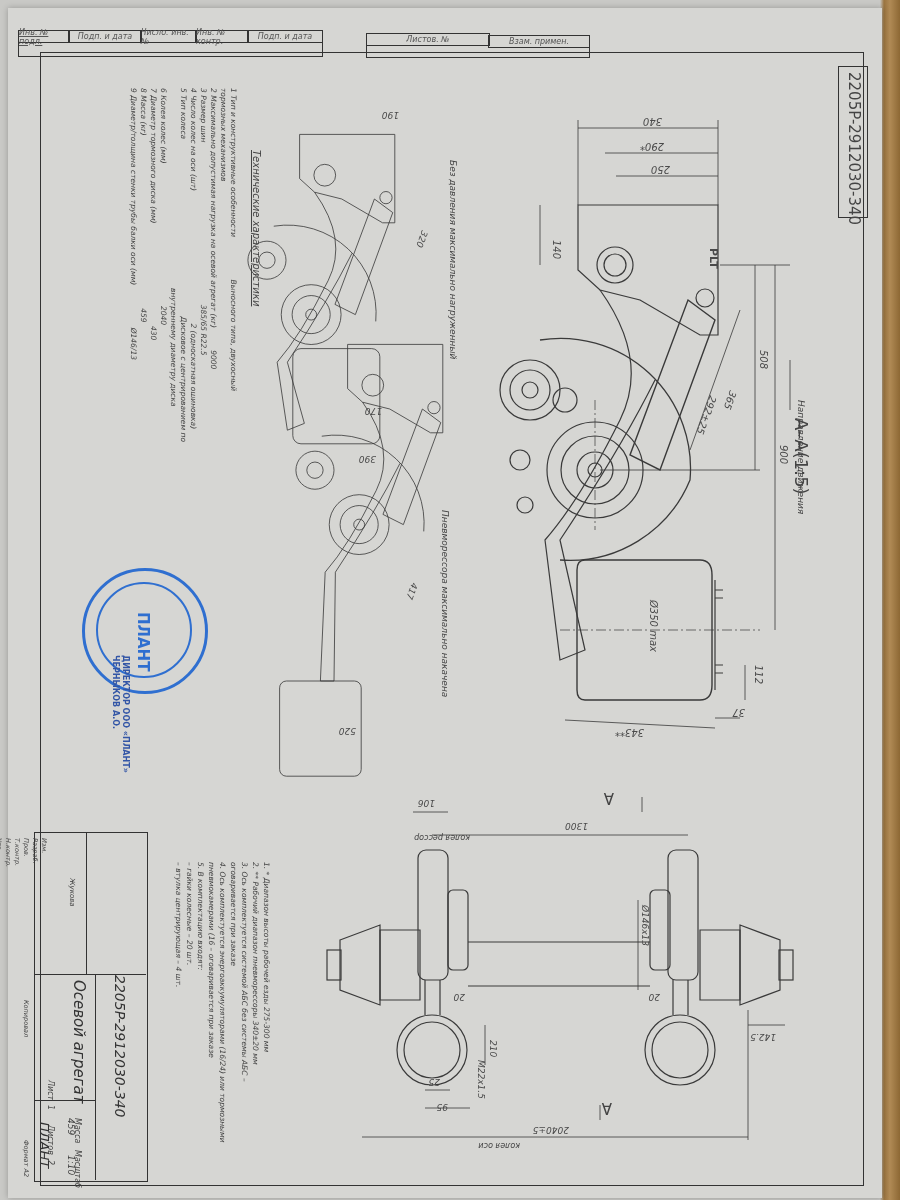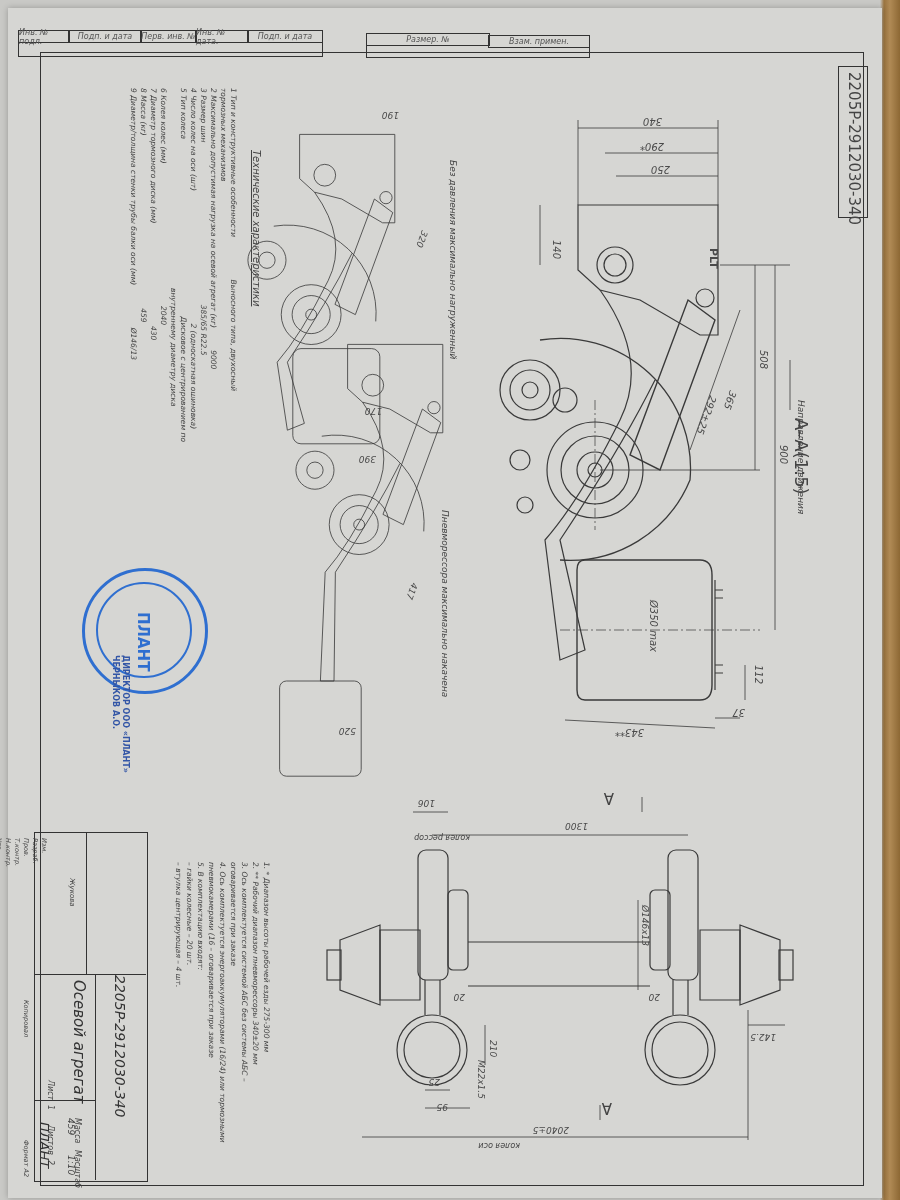--- a/index.html
+++ b/index.html
@@ -16,27 +16,27 @@
   .stamp{position:absolute;left:82px;top:568px;width:120px;height:120px;border-radius:50%;border:3px solid #2f6fd0;}
   .stamp-inner{position:absolute;left:96px;top:582px;width:92px;height:92px;border-radius:50%;border:2px solid #2f6fd0;}
 </style>
 </head>
 <body>
 
 <div class="wood"></div>
 <div class="sheet"></div>
 
 <div>
-  <div class="cell" style="left:18px;top:30px;width:50px;height:11px;">Инв. № подл.</div>
+  <div class="cell" style="left:18px;top:30px;width:50px;height:11px;text-decoration:underline;">Инв. № подл.</div>
   <div class="cell" style="left:68px;top:30px;width:72px;height:11px;">Подп. и дата</div>
-  <div class="cell" style="left:140px;top:30px;width:55px;height:11px;">Перв. инв. №</div>
-  <div class="cell" style="left:195px;top:30px;width:52px;height:11px;">Инв. № дата.</div>
+  <div class="cell" style="left:140px;top:30px;width:55px;height:11px;">Число. инв. №</div>
+  <div class="cell" style="left:195px;top:30px;width:52px;height:11px;">Инв. № контр.</div>
   <div class="cell" style="left:247px;top:30px;width:74px;height:11px;">Подп. и дата</div>
   <div style="position:absolute;left:18px;top:42px;width:303px;height:14px;border:1px solid #333;border-top:none;"></div>
-  <div class="cell" style="left:366px;top:33px;width:122px;height:11px;">Размер. №</div>
+  <div class="cell" style="left:366px;top:33px;width:122px;height:11px;">Листов. №</div>
   <div class="cell" style="left:488px;top:35px;width:100px;height:11px;">Взам. примен.</div>
   <div style="position:absolute;left:366px;top:45px;width:222px;height:12px;border:1px solid #333;border-top:none;"></div>
 </div>
 
 <div class="frame"></div>
 
 <div style="position:absolute;left:838px;top:66px;width:28px;height:150px;border:1px solid #333;"></div>
 <div class="rot" style="left:845px;top:72px;transform:rotate(90deg) translate(0,-18px);font-size:15px;font-style:normal;color:#444;">2205P-2912030-340</div>
 
 <svg width="900" height="1200">

